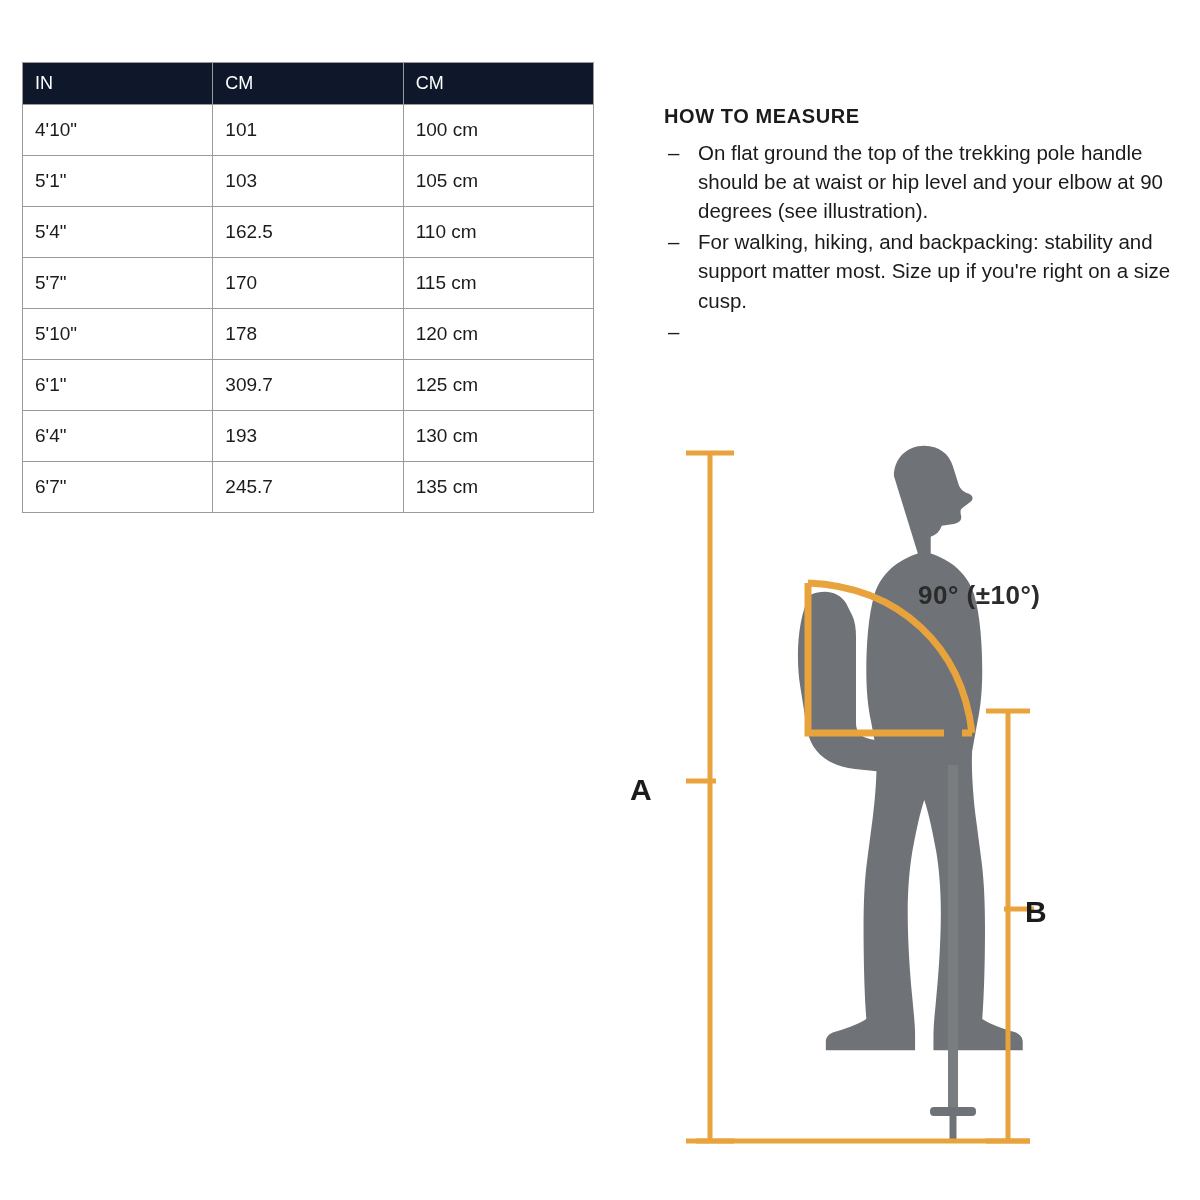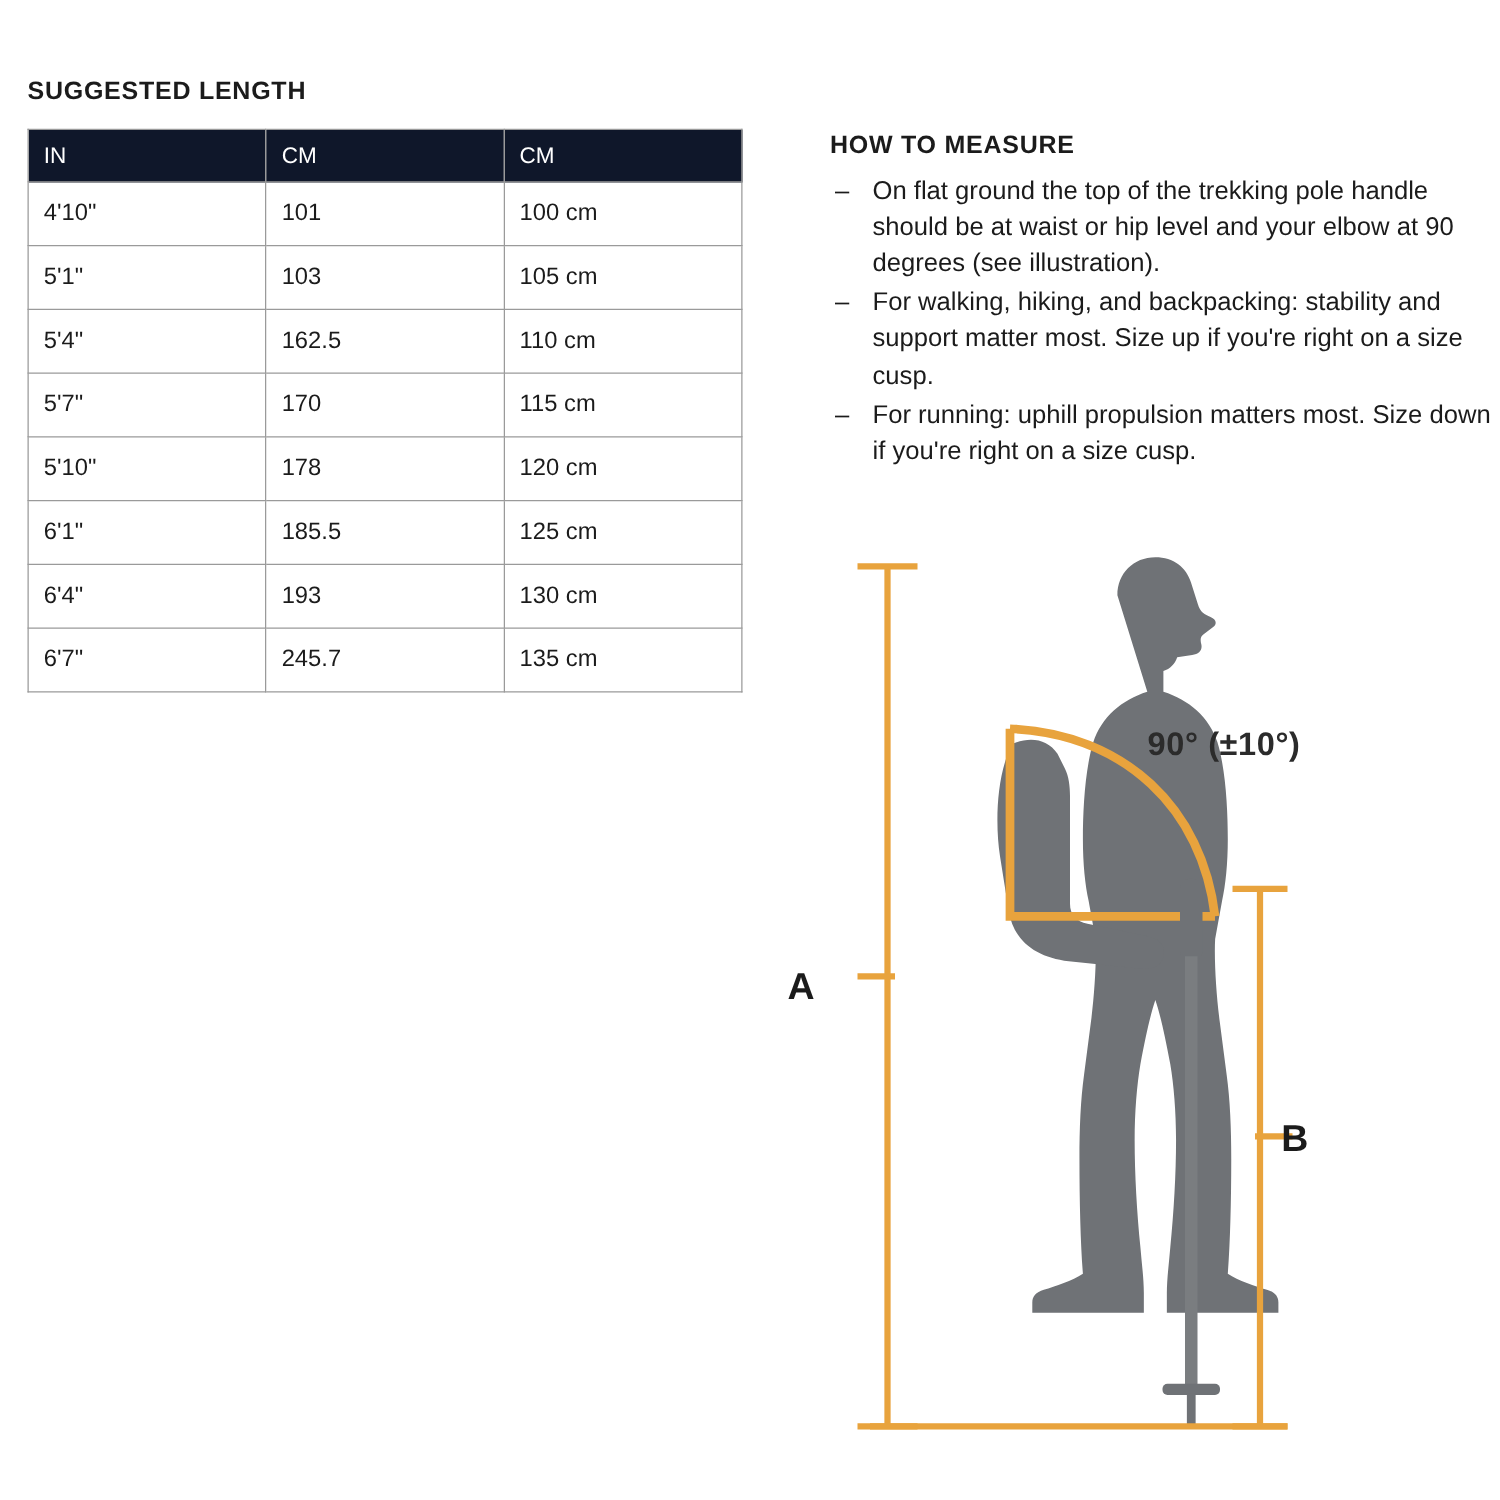--- a/index.html
+++ b/index.html
@@ -130,21 +130,20 @@
     font-weight: bold;
     color: #1b1b1b;
   }
 </style>
 </head>
 <body>
 
 <div id="page">
 
   <div class="left-col">
-    <div class="section-title">SUGGESTED LENGTH</div>
 
     <table class="size-table">
       <tbody>
         <tr class="unit-row">
           <td>IN</td>
           <td>CM</td>
           <td>CM</td>
         </tr>
         <tr class="data-row">
           <td>4'10"</td>
@@ -166,21 +165,21 @@
           <td>170</td>
           <td>115 cm</td>
         </tr>
         <tr class="data-row">
           <td>5'10"</td>
           <td>178</td>
           <td>120 cm</td>
         </tr>
         <tr class="data-row">
           <td>6'1"</td>
-          <td>185.5</td>
+          <td>309.7</td>
           <td>125 cm</td>
         </tr>
         <tr class="data-row">
           <td>6'4"</td>
           <td>193</td>
           <td>130 cm</td>
         </tr>
         <tr class="data-row">
           <td>6'7"</td>
           <td>245.7</td>
@@ -196,21 +195,20 @@
       <li>
         <span class="dash">–</span>
         <span>On flat ground the top of the trekking pole handle should be at waist or hip level and your elbow at 90 degrees (see illustration).</span>
       </li>
       <li>
         <span class="dash">–</span>
         <span>For walking, hiking, and backpacking: stability and support matter most. Size up if you're right on a size cusp.</span>
       </li>
       <li>
         <span class="dash">–</span>
-        <span>For running: uphill propulsion matters most. Size down if you're right on a size cusp.</span>
       </li>
     </ul>
   </div>
 
   <div class="figure">
     <svg width="600" height="760" viewBox="0 0 600 760" xmlns="http://www.w3.org/2000/svg">
 
       <g fill="#6f7276">
         <path d="M226 36
                  c0 -19 14 -33 33 -33

